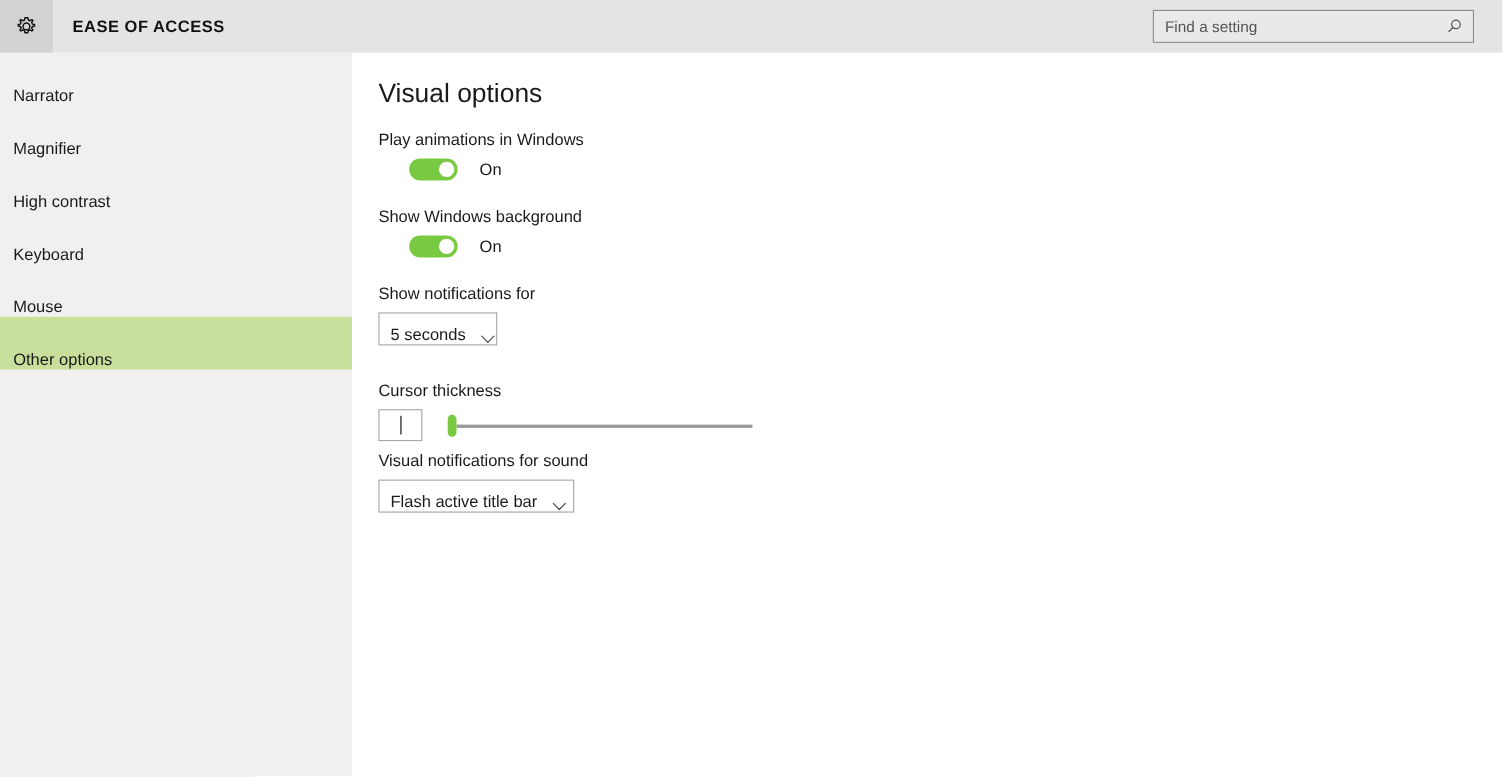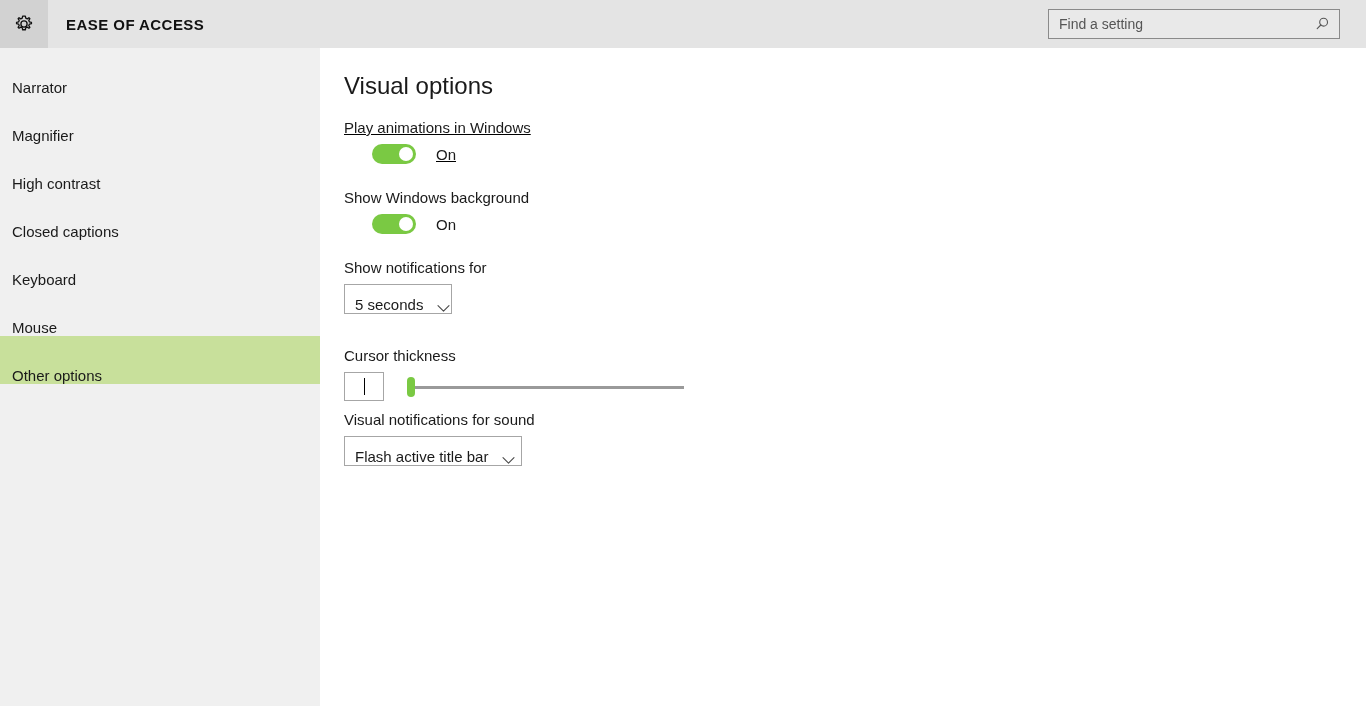--- a/index.html
+++ b/index.html
@@ -251,38 +251,35 @@
   <div class="nav-item">
     <span>Narrator</span>
   </div>
   <div class="nav-item">
     <span>Magnifier</span>
   </div>
   <div class="nav-item">
     <span>High contrast</span>
   </div>
   <div class="nav-item">
-    <span>Closed captions</span>
-  </div>
-  <div class="nav-item">
     <span>Keyboard</span>
   </div>
   <div class="nav-item">
     <span>Mouse</span>
   </div>
   <div class="nav-item selected">
     <span>Other options</span>
   </div>
 </div>
 
 <div id="content">
 
   <div id="page-title">Visual options</div>
 
-  <div class="setting-block" style="top:71px;text-decoration:underline;">
+  <div class="setting-block" style="top:71px;">
     <div class="setting-label">Play animations in Windows</div>
     <div class="toggle-row">
       <div class="toggle">
         <div class="knob"></div>
       </div>
       <span class="toggle-state">On</span>
     </div>
   </div>
 
   <div class="setting-block" style="top:141px;">

